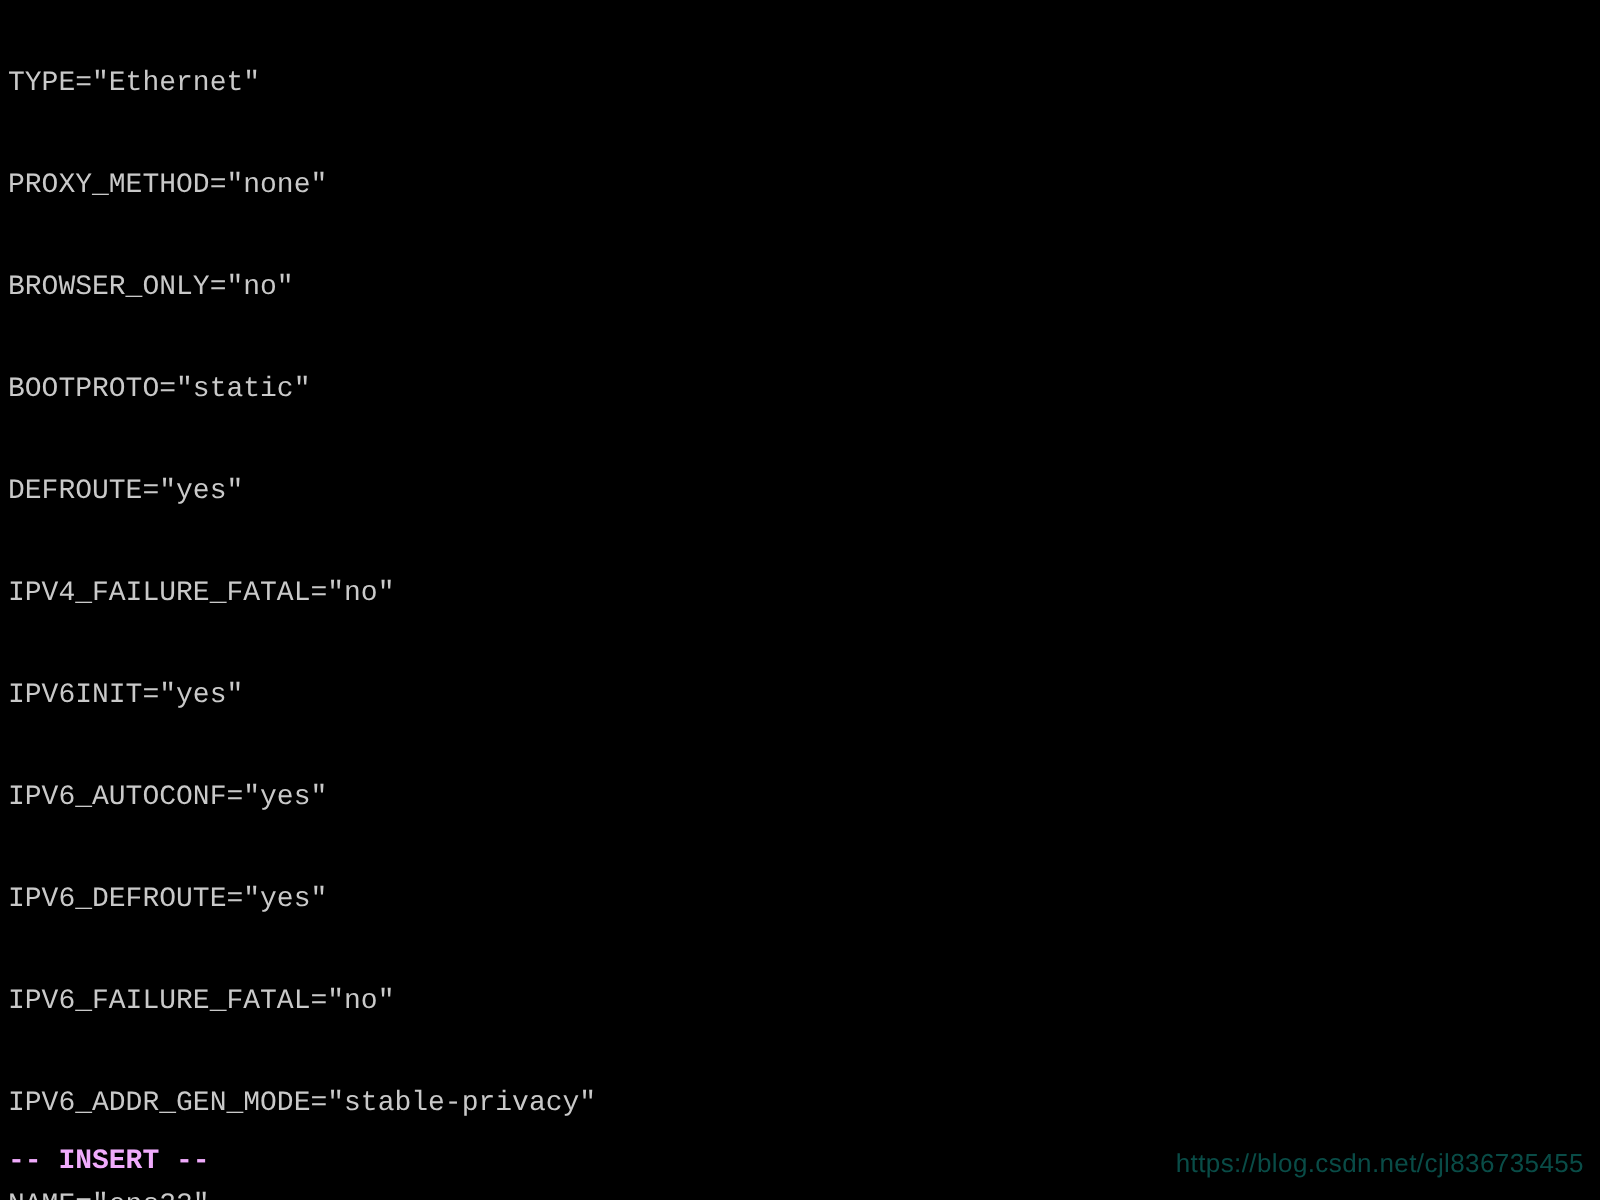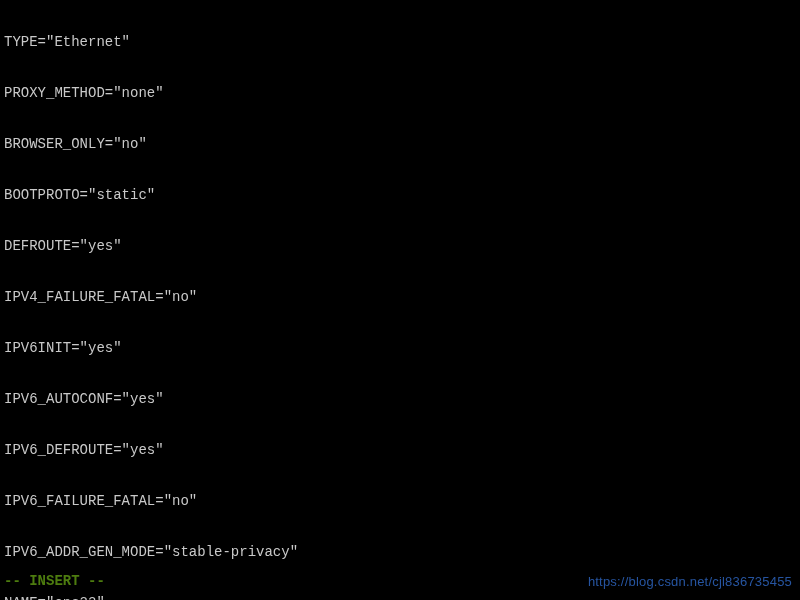--- a/index.html
+++ b/index.html
@@ -14,28 +14,28 @@
   }
   .editor {
     padding: 0 4px;
     white-space: pre;
   }
   .line { height: 17px; }
   .status-bar {
     position: absolute;
     left: 4px;
     bottom: 10px;
-    color: #4d7c0f;
+    color: #f0abfc;
     font-weight: bold;
   }
   .watermark {
     position: absolute;
     right: 8px;
     bottom: 10px;
-    color: #3b82f6;
+    color: #0f766e;
     font-family: Arial, sans-serif;
     font-size: 13px;
     opacity: 0.65;
     letter-spacing: 0.2px;
   }
 </style>
 </head>
 <body>
 
 <div class="editor">

